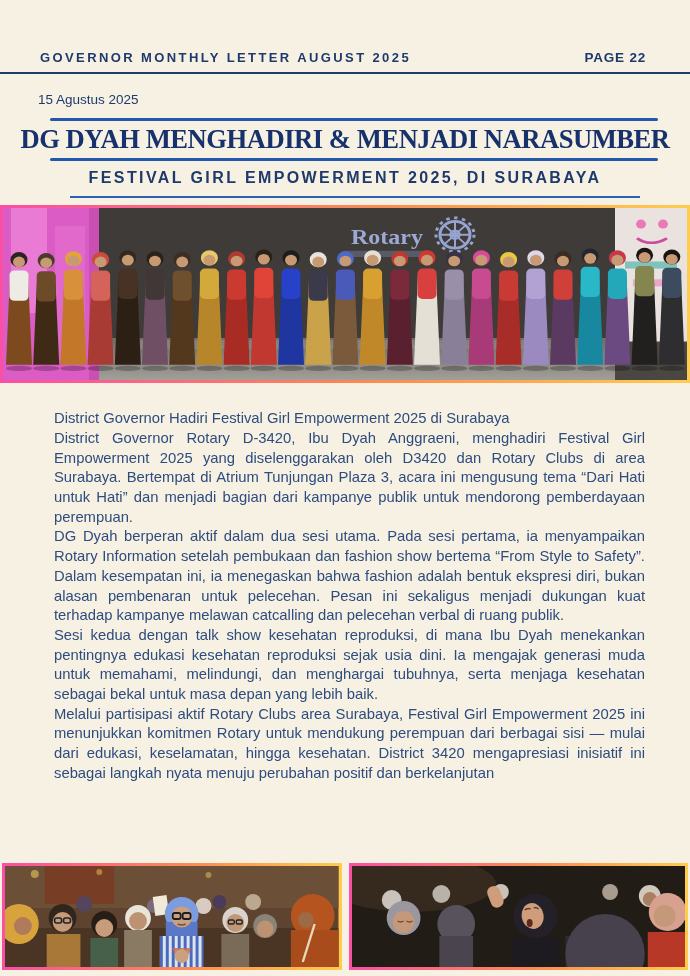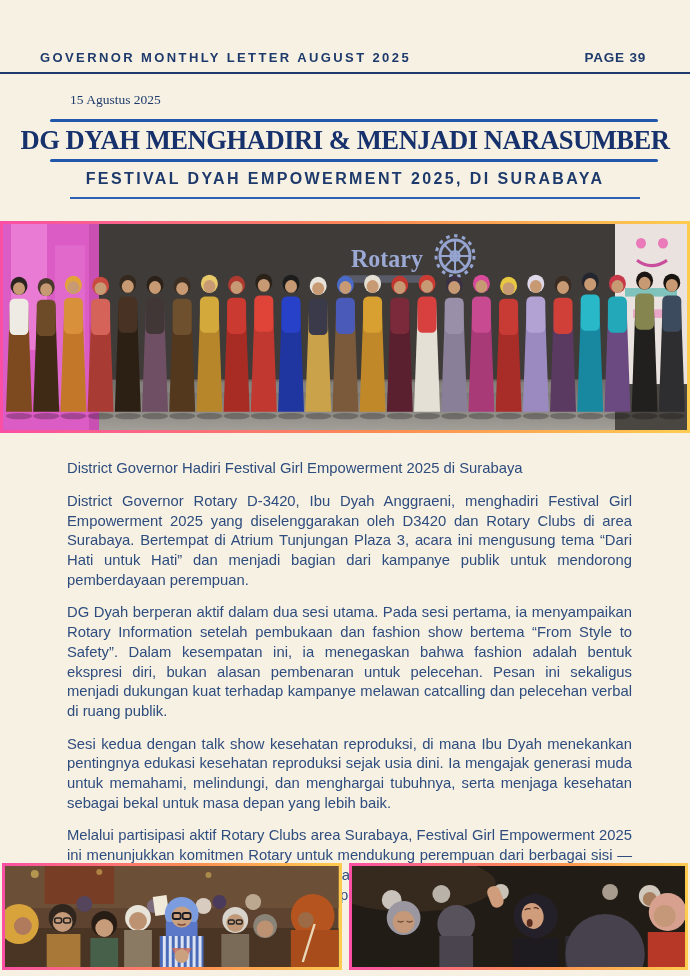--- a/index.html
+++ b/index.html
@@ -5,63 +5,63 @@
   html,body{margin:0;padding:0;background:#e8e4d8;}
   .page{
     position:relative;width:690px;height:976px;margin:0 auto;
     background:var(--bg,#f6f1e3);overflow:hidden;
     font-family:"Liberation Sans",sans-serif;color:var(--navy,#1e3a6c);
   }
   .header-row{display:flex;justify-content:space-between;align-items:flex-end;padding:50px 44px 7px 40px;gap:39px;}
   .header-title{font-size:13px;font-weight:700;letter-spacing:2.4px;color:var(--navy,#1e3a6c);}
   .header-page{font-size:13.5px;font-weight:700;letter-spacing:0.8px;color:var(--navy,#1e3a6c);}
   .header-rule{height:2px;background:var(--navy,#1e3a6c);}
-  .date{margin:18px 0 0 70px;font-size:13.5px;color:var(--navy,#1e3a6c);font-family:Liberation Serif, serif;}
+  .date{margin:18px 0 0 38px;font-size:13.5px;color:var(--navy,#1e3a6c);}
   .rule-a{height:3px;background:var(--rule,#2257ac);margin:11px 32px 0 50px;border-radius:2px;}
   .rule-b{height:3px;background:var(--rule,#2257ac);margin:3px 32px 0 50px;border-radius:2px;}
   .title{
     margin-top:2px;text-align:center;white-space:nowrap;
     font-family:"Liberation Serif","DejaVu Serif",serif;font-weight:700;
     font-size:28px;line-height:1.15;letter-spacing:-0.5px;color:#16316c;
     transform:scaleX(0.95);
   }
   .subtitle{text-align:center;margin-top:8px;font-size:16px;font-weight:700;letter-spacing:2.4px;color:var(--navy,#1e3a6c);}
   .rule-c{height:2px;background:var(--rule2,#2b62b4);margin:9px 50px 0 70px;}
   .main-photo{
-    margin-top:22px;height:212px;box-sizing:border-box;padding:3px;
+    margin-top:7px;height:178px;box-sizing:border-box;padding:3px;
     background:linear-gradient(90deg,var(--g1,#fa4fa4),var(--g2,#fb8b52) 55%,var(--g3,#ffcc4f));
   }
   .main-photo svg{width:100%;height:100%;display:block;}
   .article-body{margin:26px 45px 0 54px;text-align:justify;font-size:14.8px;line-height:19.7px;color:var(--body,#2e4c7e);}
-  .article-body p{margin:13px;}
+  .article-body p{margin:0;}
   .bottom-row{position:absolute;top:863px;left:2px;right:2px;display:flex;gap:7px;}
   .bphoto{
     flex:1;height:107px;box-sizing:border-box;padding:3px;
     background:linear-gradient(90deg,var(--g1,#fa4fa4),var(--g2,#fb8b52) 55%,var(--g3,#ffcc4f));
   }
   .bphoto svg{width:100%;height:100%;display:block;}
 </style>
 </head>
 <body>
 
 <div class="page" style="--bg: #f6f1e3; --navy: #1e3a6c; --rule: #2257ac; --rule2: #2b62b4; --body: #2e4c7e; --g1: #fa4fa4; --g2: #fb8b52; --g3: #ffcc4f;">
 
   <div class="header-row">
     <span class="header-title">GOVERNOR MONTHLY LETTER AUGUST 2025</span>
-    <span class="header-page">PAGE 39</span>
+    <span class="header-page">PAGE 22</span>
   </div>
   <div class="header-rule"></div>
 
   <div class="date">15 Agustus 2025</div>
 
   <div class="rule-a"></div>
   <div class="title">DG DYAH MENGHADIRI &amp; MENJADI NARASUMBER</div>
   <div class="rule-b"></div>
 
-  <div class="subtitle">FESTIVAL DYAH EMPOWERMENT 2025, DI SURABAYA</div>
+  <div class="subtitle">FESTIVAL GIRL EMPOWERMENT 2025, DI SURABAYA</div>
   <div class="rule-c"></div>
 
   <div class="main-photo">
     <svg viewBox="0 0 684 193" preserveAspectRatio="none">
       <defs>
         <linearGradient id="floorGrad" x1="0" y1="0" x2="0" y2="1">
           <stop offset="0" stop-color="#6e6c68"></stop>
             <stop offset="1" stop-color="#a29e98"></stop>
         </linearGradient>
       </defs>

